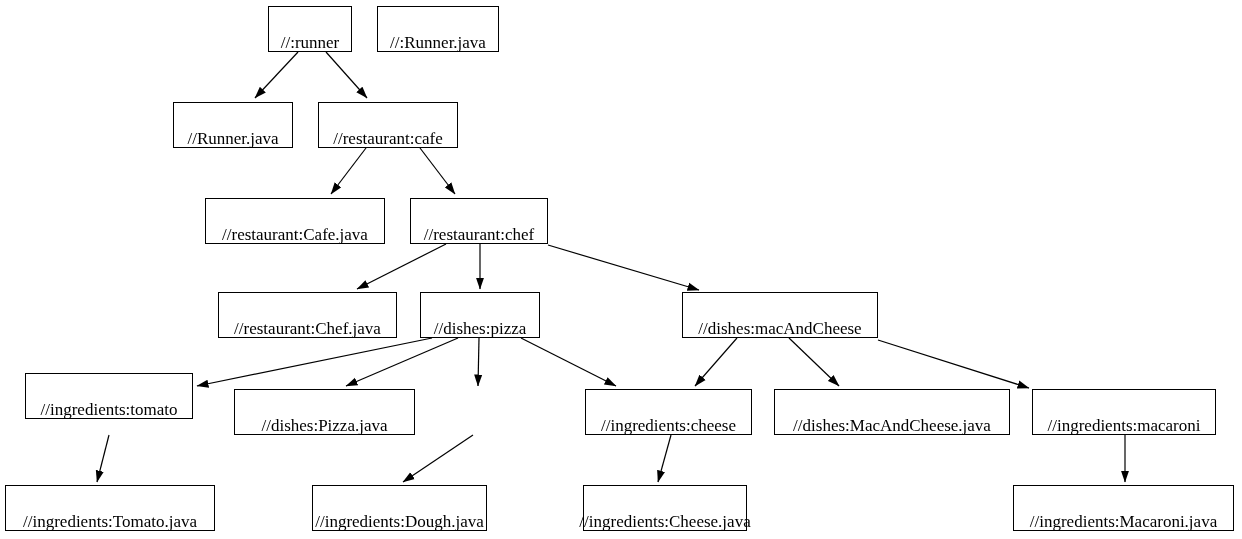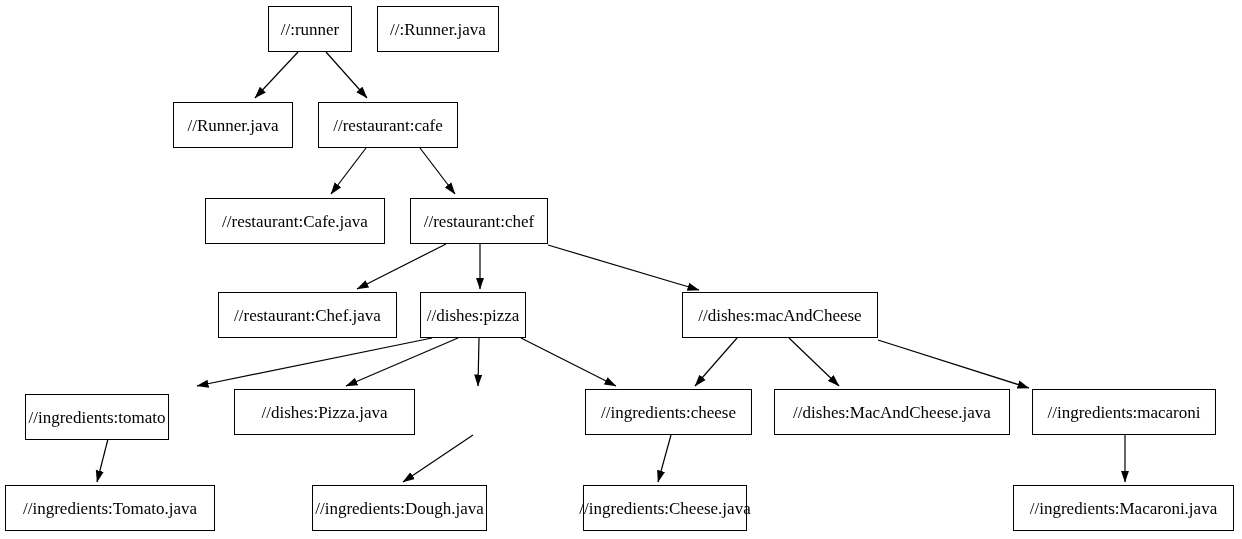--- a/index.html
+++ b/index.html
@@ -22,21 +22,21 @@
     width: 1242px;
     height: 539px;
   }
   .node {
     position: absolute;
     height: 46px;
     box-sizing: border-box;
     background: #ffffff;
     border: 1px solid #000000;
     display: flex;
-    align-items: center;
+    align-items: flex-end;
     justify-content: center;
   }
   .node-label {
     font-size: 17px;
     color: #000000;
     white-space: nowrap;
     line-height: 1;
     padding: 0 2px;
   }
   .edge {
@@ -93,28 +93,28 @@
   <div class="node" style="left:205px;top:198px;width:180px">
     <span class="node-label">//restaurant:Cafe.java</span>
   </div>
   <div class="node" style="left:410px;top:198px;width:138px">
     <span class="node-label">//restaurant:chef</span>
   </div>
 
   <div class="node" style="left:218px;top:292px;width:179px">
     <span class="node-label">//restaurant:Chef.java</span>
   </div>
-  <div class="node" style="left:420px;top:292px;width:106px">
+  <div class="node" style="left:420px;top:292px;width:120px">
     <span class="node-label">//dishes:pizza</span>
   </div>
   <div class="node" style="left:682px;top:292px;width:196px">
     <span class="node-label">//dishes:macAndCheese</span>
   </div>
 
-  <div class="node" style="left:25px;top:394px;width:144px">
+  <div class="node" style="left:25px;top:373px;width:168px">
     <span class="node-label">//ingredients:tomato</span>
   </div>
   <div class="node" style="left:234px;top:389px;width:181px">
     <span class="node-label">//dishes:Pizza.java</span>
   </div>
   <div class="node" style="left:585px;top:389px;width:167px">
     <span class="node-label">//ingredients:cheese</span>
   </div>
   <div class="node" style="left:774px;top:389px;width:236px">
     <span class="node-label">//dishes:MacAndCheese.java</span>

